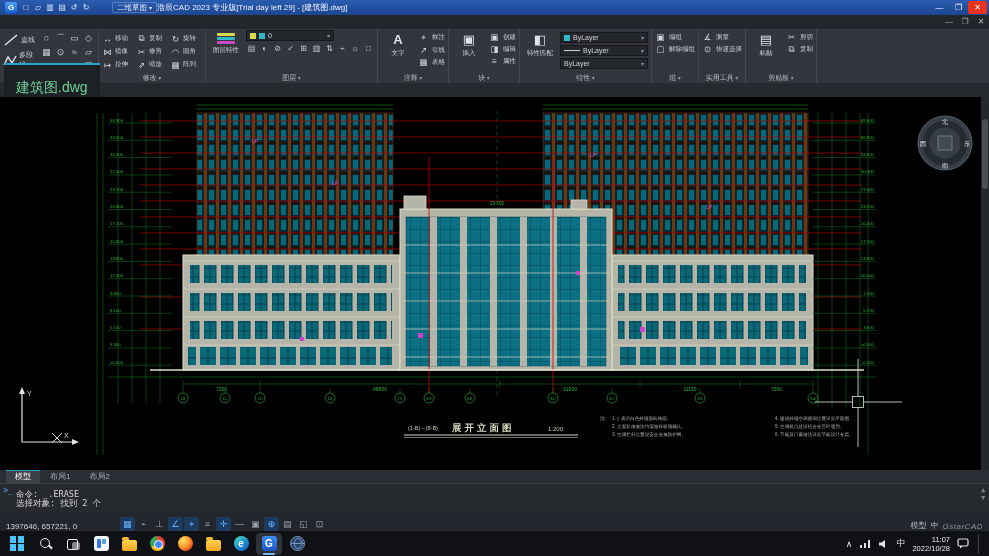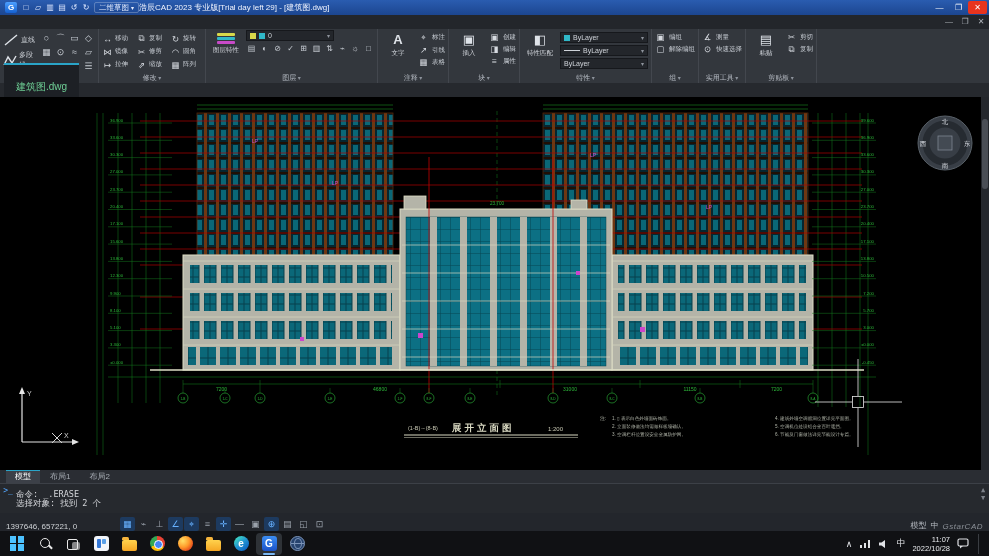--- a/index.html
+++ b/index.html
@@ -3,21 +3,21 @@
 <meta charset="utf-8">
 <style>
 *{box-sizing:border-box;margin:0;padding:0}
 html,body{width:989px;height:556px;overflow:hidden;background:#000;font-family:"Liberation Sans",sans-serif}
 .app{display:flex;flex-direction:column;width:989px;height:556px}
 
 
 .titlebar{height:15px;background:linear-gradient(#2a5cb0,#1c4690);display:flex;align-items:center;color:#fff;font-size:8px;padding:0 2px;flex:0 0 auto}
 .app-logo{width:12px;height:11px;background:linear-gradient(180deg,#4da0ff,#1460d0);color:#fff;font-size:8px;font-weight:bold;text-align:center;line-height:11px;border-radius:2px;margin:0 3px}
 .qa-ico{width:12px;text-align:center;color:#dbe6ff;font-size:8px;cursor:default}
-.workspace-chip{display:flex;align-items:center;gap:2px;margin-left:2px;color:#e6eeff;font-size:7.5px;padding:0 4px;border:1px solid rgba(255,255,255,.25);border-radius:2px;height:11px}
+.workspace-chip{display:flex;align-items:center;gap:2px;margin-left:20px;color:#e6eeff;font-size:7.5px;padding:0 4px;border:1px solid rgba(255,255,255,.25);border-radius:2px;height:11px}
 .tb-title{flex:1;text-align:left;font-size:8px;color:#f0f4ff;white-space:nowrap;overflow:hidden}
 .winctl{width:19px;height:13px;text-align:center;line-height:13px;font-size:8px;color:#fff}
 .winctl.close{background:#e8341e;border-radius:2px}
 
 
 .menurow{height:14px;background:#23262b;display:flex;align-items:stretch;color:#c6cad1;font-size:8px;flex:0 0 auto}
 .mtab{padding:0 7px;line-height:14px;white-space:nowrap}
 .mtab.active{background:#3a3e45;color:#fff}
 .menurow .spacer{flex:1}
 .docctl{width:16px;text-align:center;line-height:14px;color:#aeb3ba;font-size:8px}
@@ -45,21 +45,21 @@
 .combo::after{content:"▾";margin-left:auto;font-size:6px;color:#8d939c}
 .chip{width:6px;height:6px;display:inline-block}
 .layerline{width:16px;height:1px;background:#cfd3d9}
 .layer-ic{width:18px;height:14px;display:flex;flex-direction:column;gap:1px;justify-content:center}
 .layer-ic i{height:3px;border-radius:1px}
 .minirow{display:flex;gap:2px;padding-top:2px}
 .ribbon-fill{flex:1}
 
 
 .doctabs{height:14px;background:#26292e;display:flex;align-items:flex-end;flex:0 0 auto}
-.doctab{height:13px;line-height:12px;background:#1d2025;color:#6fd096;font-size:10px;padding:16px 12px;border-top:2px solid #2aa4c8;margin-left:4px}
+.doctab{height:13px;line-height:12px;background:#1d2025;color:#6fd096;font-size:14px;padding:16px 12px;border-top:2px solid #2aa4c8;margin-left:4px}
 
 
 .canvas{position:relative;flex:1;background:#000;overflow:hidden}
 .canvas svg{position:absolute;inset:0}
 .vscroll{position:absolute;right:0;top:0;bottom:0;width:8px;background:#24272c}
 .vscroll .thumb{position:absolute;top:22px;left:1px;width:6px;height:70px;background:#4a4e55;border-radius:3px}
 
 
 .modeltabs{height:13px;background:#2a2d33;display:flex;align-items:center;gap:1px;padding-left:6px;font-size:8px;flex:0 0 auto}
 .ltab{padding:0 9px;line-height:12px;color:#a7acb4}

